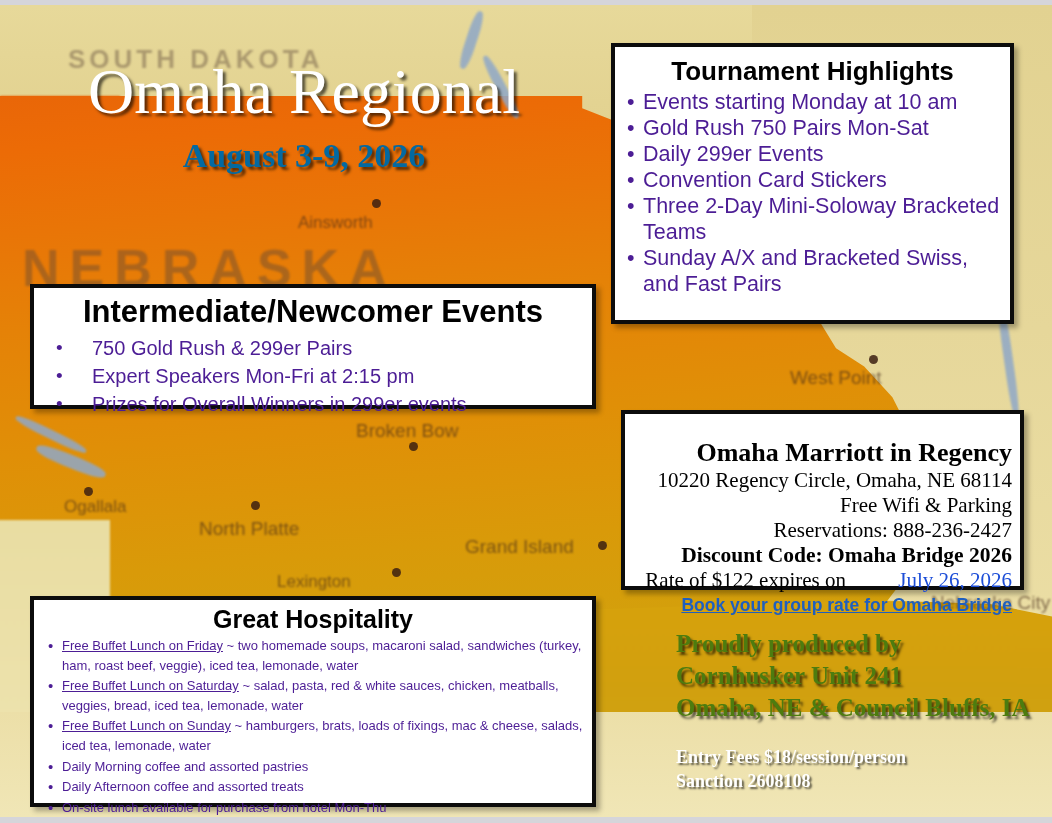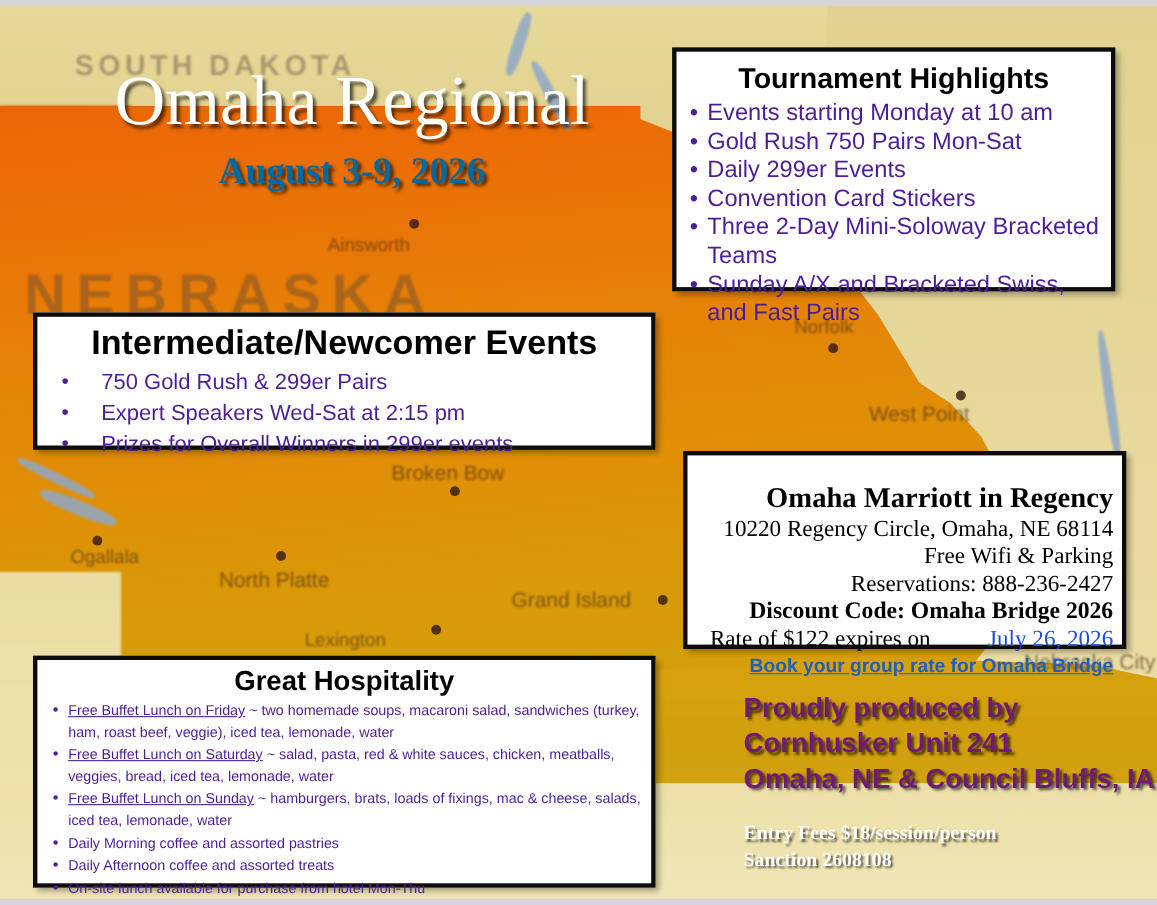--- a/index.html
+++ b/index.html
@@ -159,21 +159,21 @@
     position: absolute;
     width: 9px; height: 9px;
     background: rgba(60,32,18,.85);
     border-radius: 50%;
     filter: blur(.7px);
   }
 
   
   .title-wrap {
     position: absolute;
-    left: 40px; top: 58px;
+    left: 24px; top: 58px;
     width: 560px;
     text-align: center;
     pointer-events: none;
   }
   .main-title {
     font-family: "Liberation Serif", serif;
     font-size: 64px;
     line-height: 1.05;
     color: #ffffff;
     text-shadow: 3px 3px 3px rgba(0,0,0,.62);
@@ -206,21 +206,21 @@
     list-style: none;
     margin: 0;
     padding: 0;
   }
   ul.blist li {
     position: relative;
     color: #4c1d95;
   }
 
   
-  #panel-highlights { left: 611px; top: 43px; width: 403px; height: 222px; padding: 6px 10px 0 10px; }
+  #panel-highlights { left: 611px; top: 43px; width: 403px; height: 281px; padding: 6px 10px 0 10px; }
   #panel-highlights .panel-title { font-size: 26px; margin: 3px 0 2px 0; }
   #panel-highlights ul.blist li {
     font-size: 21.5px;
     line-height: 26px;
     padding-left: 18px;
     margin-bottom: 0px;
   }
   #panel-highlights ul.blist li::before {
     content: "\2022";
     position: absolute;
@@ -280,25 +280,25 @@
     left: 6px;
     top: 0;
     font-size: 15px;
   }
   #panel-hosp .lead { text-decoration: underline; }
 
   
   .producer {
     position: absolute;
     left: 676px; top: 628px;
-    font-family: Liberation Sans, sans-serif;
+    font-family: Liberation Serif, serif;
     font-weight: bold;
     font-size: 25px;
     line-height: 32px;
-    color: #701a75;
+    color: #4d7c0f;
     text-shadow: 2.5px 2.5px 2.5px rgba(0,0,0,.65);
     white-space: nowrap;
   }
   .fees {
     position: absolute;
     left: 676px; top: 745px;
     font-family: "Liberation Serif", serif;
     font-weight: bold;
     font-size: 18px;
     line-height: 24px;
@@ -373,21 +373,21 @@
       <li>Convention Card Stickers</li>
       <li>Three 2-Day Mini-Soloway Bracketed Teams</li>
       <li>Sunday A/X and Bracketed Swiss, and Fast Pairs</li>
     </ul>
   </div>
 
   <div class="panel" id="panel-inter">
     <div class="panel-title">Intermediate/Newcomer Events</div>
     <ul class="blist">
       <li>750 Gold Rush &amp; 299er Pairs</li>
-      <li>Expert Speakers Wed-Sat at 2:15 pm</li>
+      <li>Expert Speakers Mon-Fri at 2:15 pm</li>
       <li>Prizes for Overall Winners in 299er events</li>
     </ul>
   </div>
 
   <div class="panel" id="panel-hotel">
     <div class="hotel-name">Omaha Marriott in Regency</div>
     <div class="hline">10220 Regency Circle, Omaha, NE  68114</div>
     <div class="hline">Free Wifi &amp; Parking</div>
     <div class="hline">Reservations:  888-236-2427</div>
     <div class="hline bold">Discount Code:  Omaha Bridge 2026</div>

